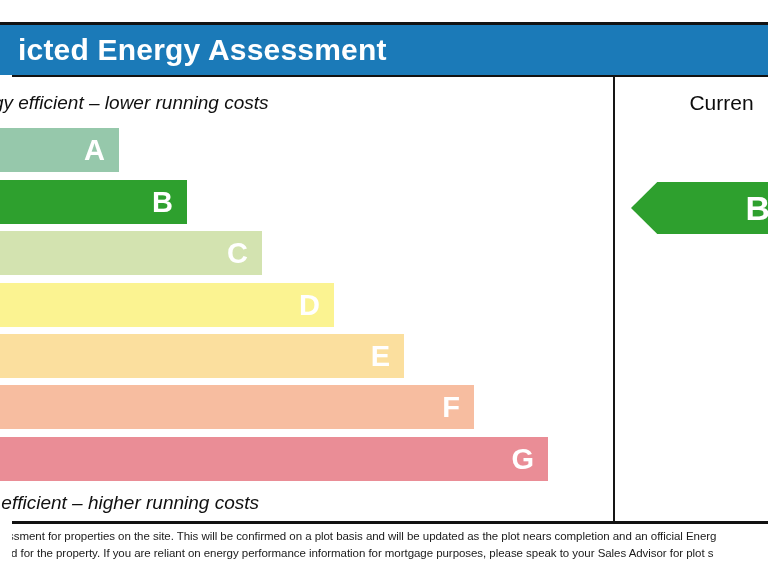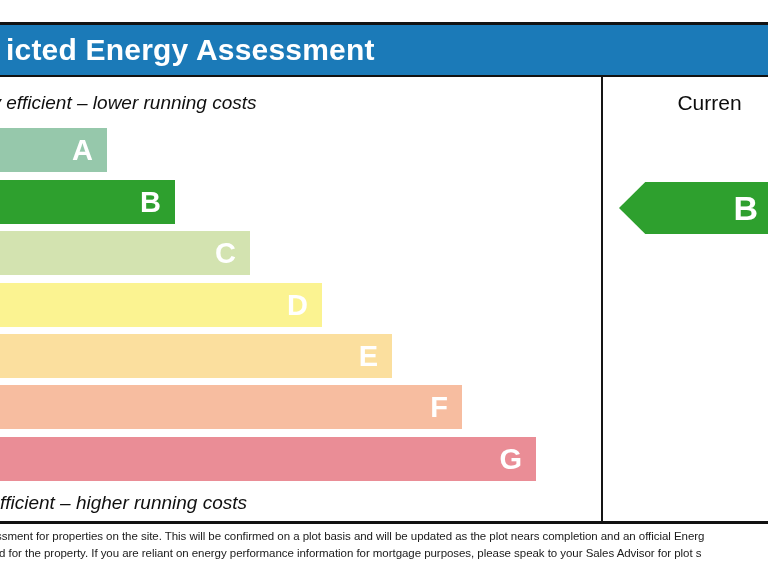--- a/index.html
+++ b/index.html
@@ -11,21 +11,21 @@
     width: 768px;
     height: 576px;
     overflow: hidden;
     font-family: "Liberation Sans", sans-serif;
     position: relative;
   }
 
   
   #epc-root {
     position: absolute;
-    left: 0;
+    left: 12px;
     top: 0;
     width: 664px;
     height: 576px;
   }
 
   
   .top-margin {
     position: absolute;
     left: 0; top: 0;
     width: 768px; height: 22px;

